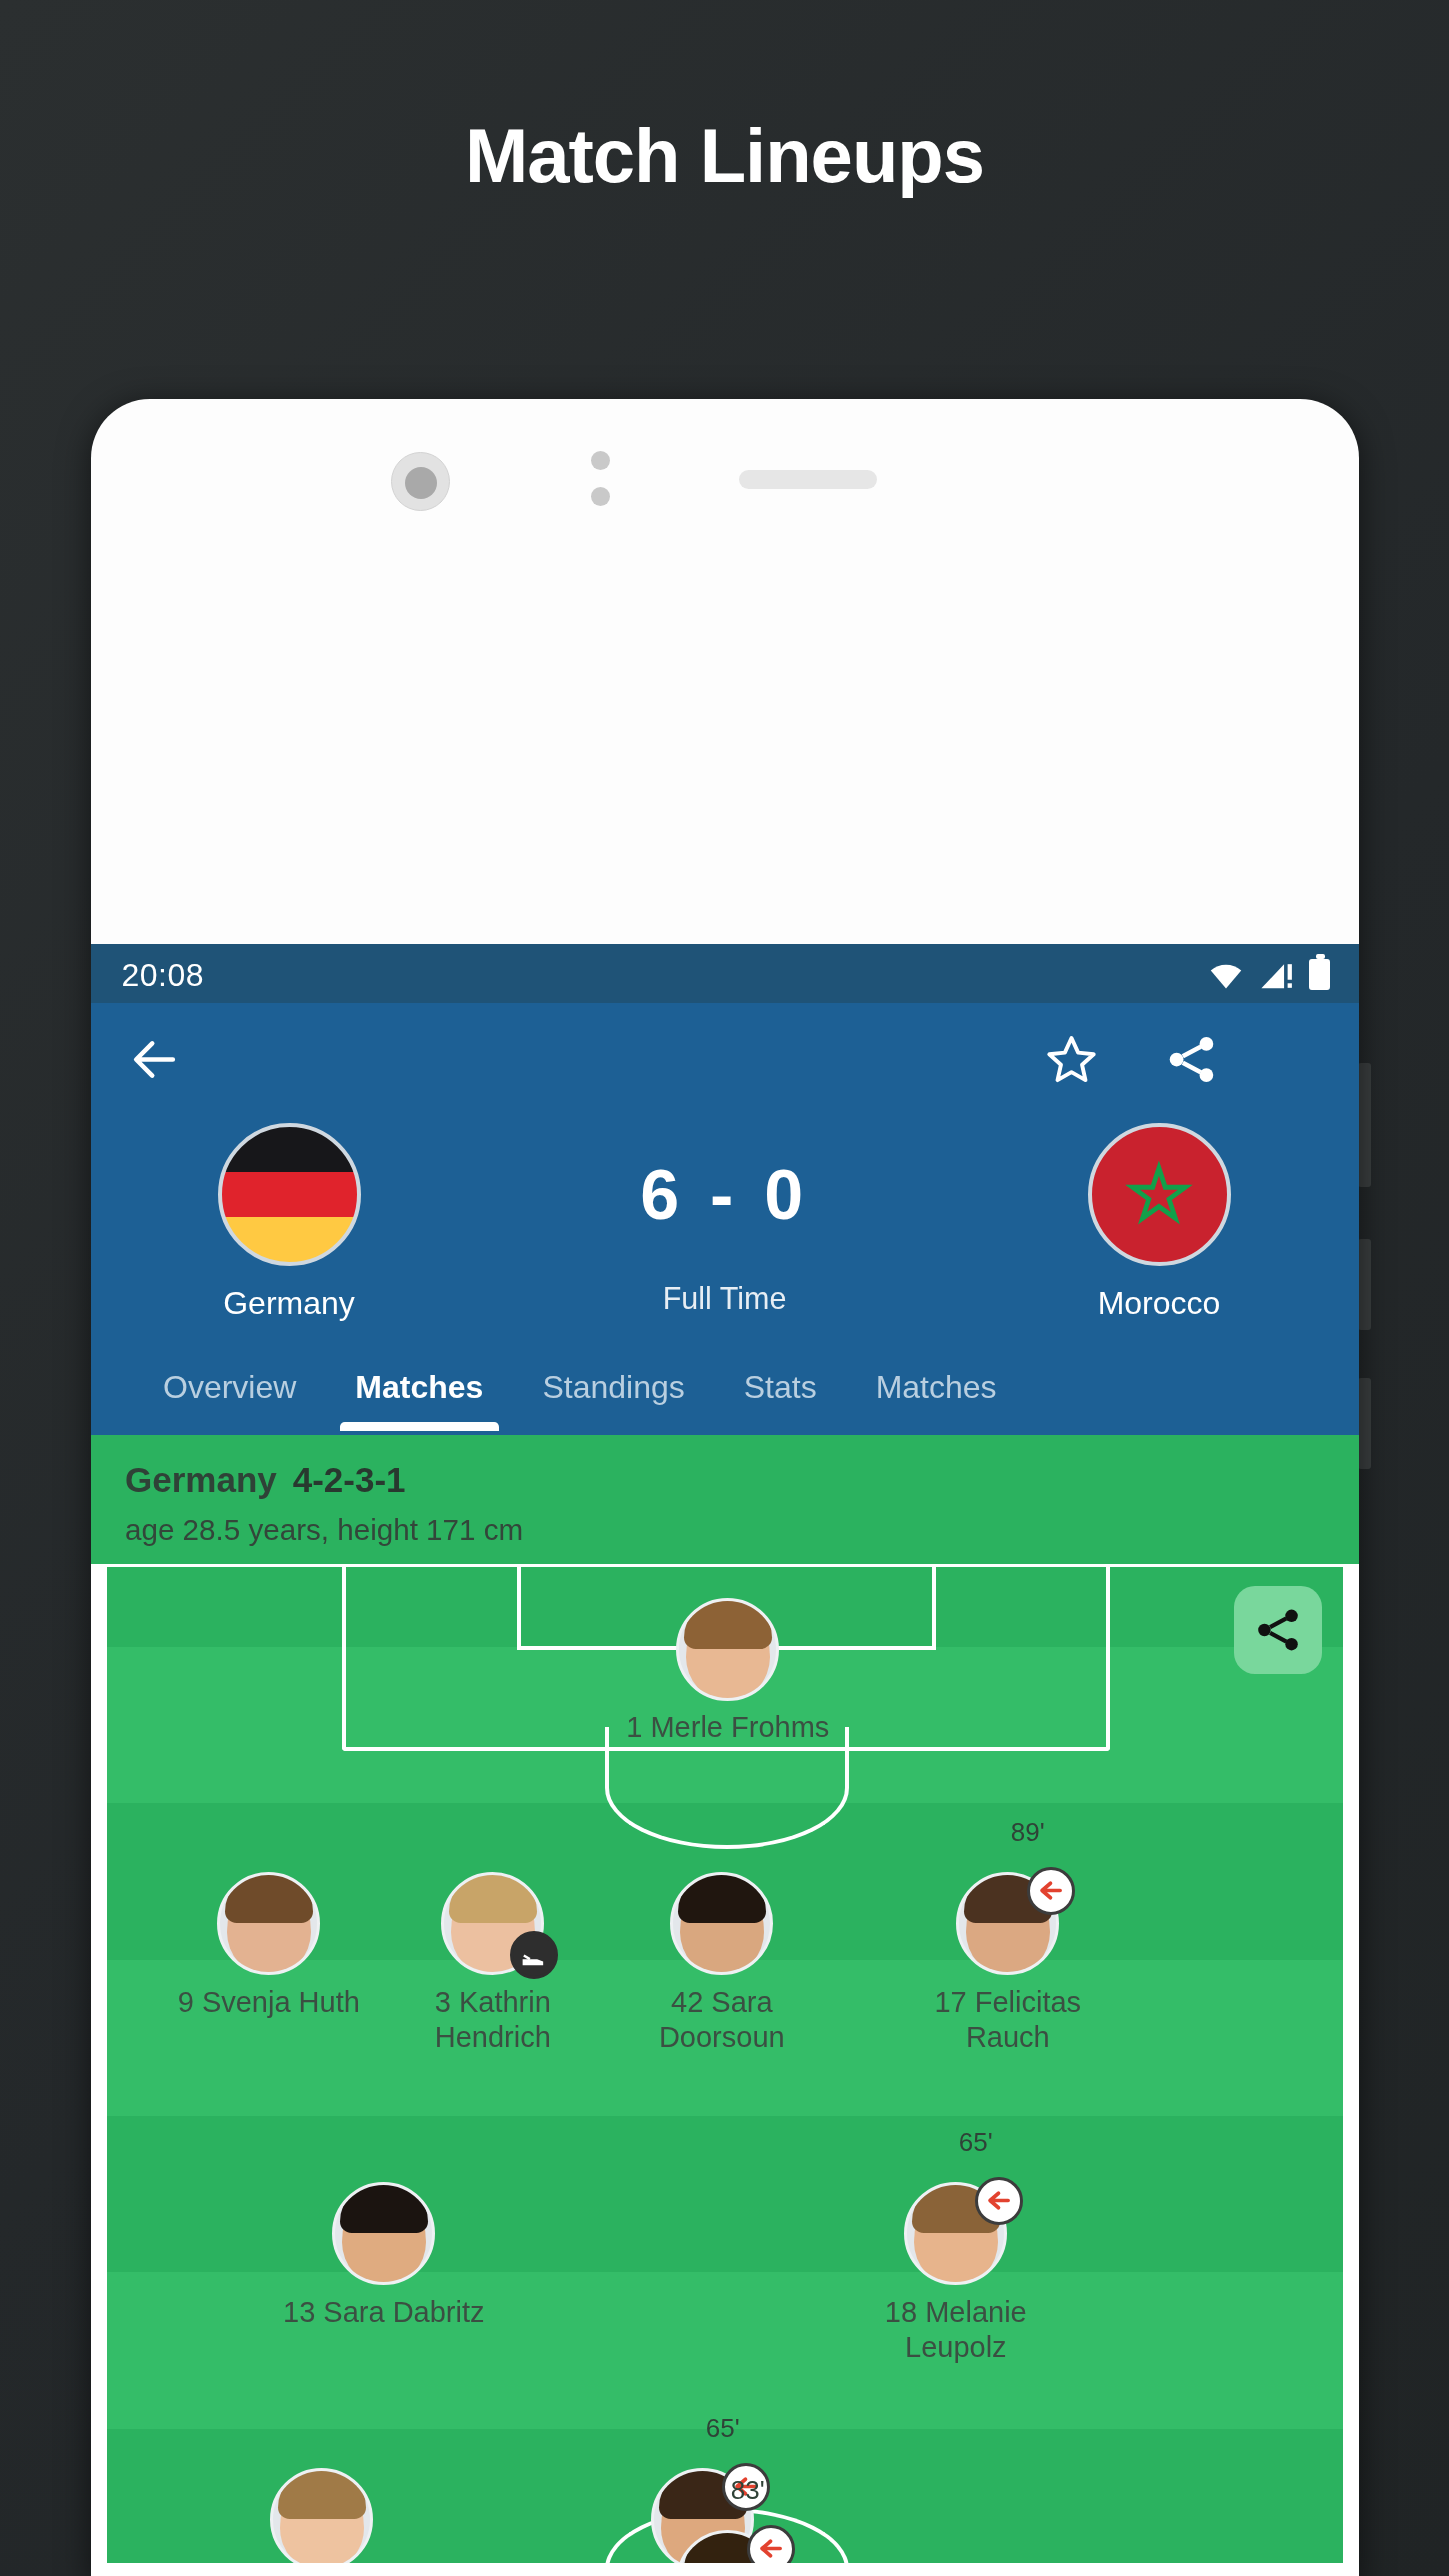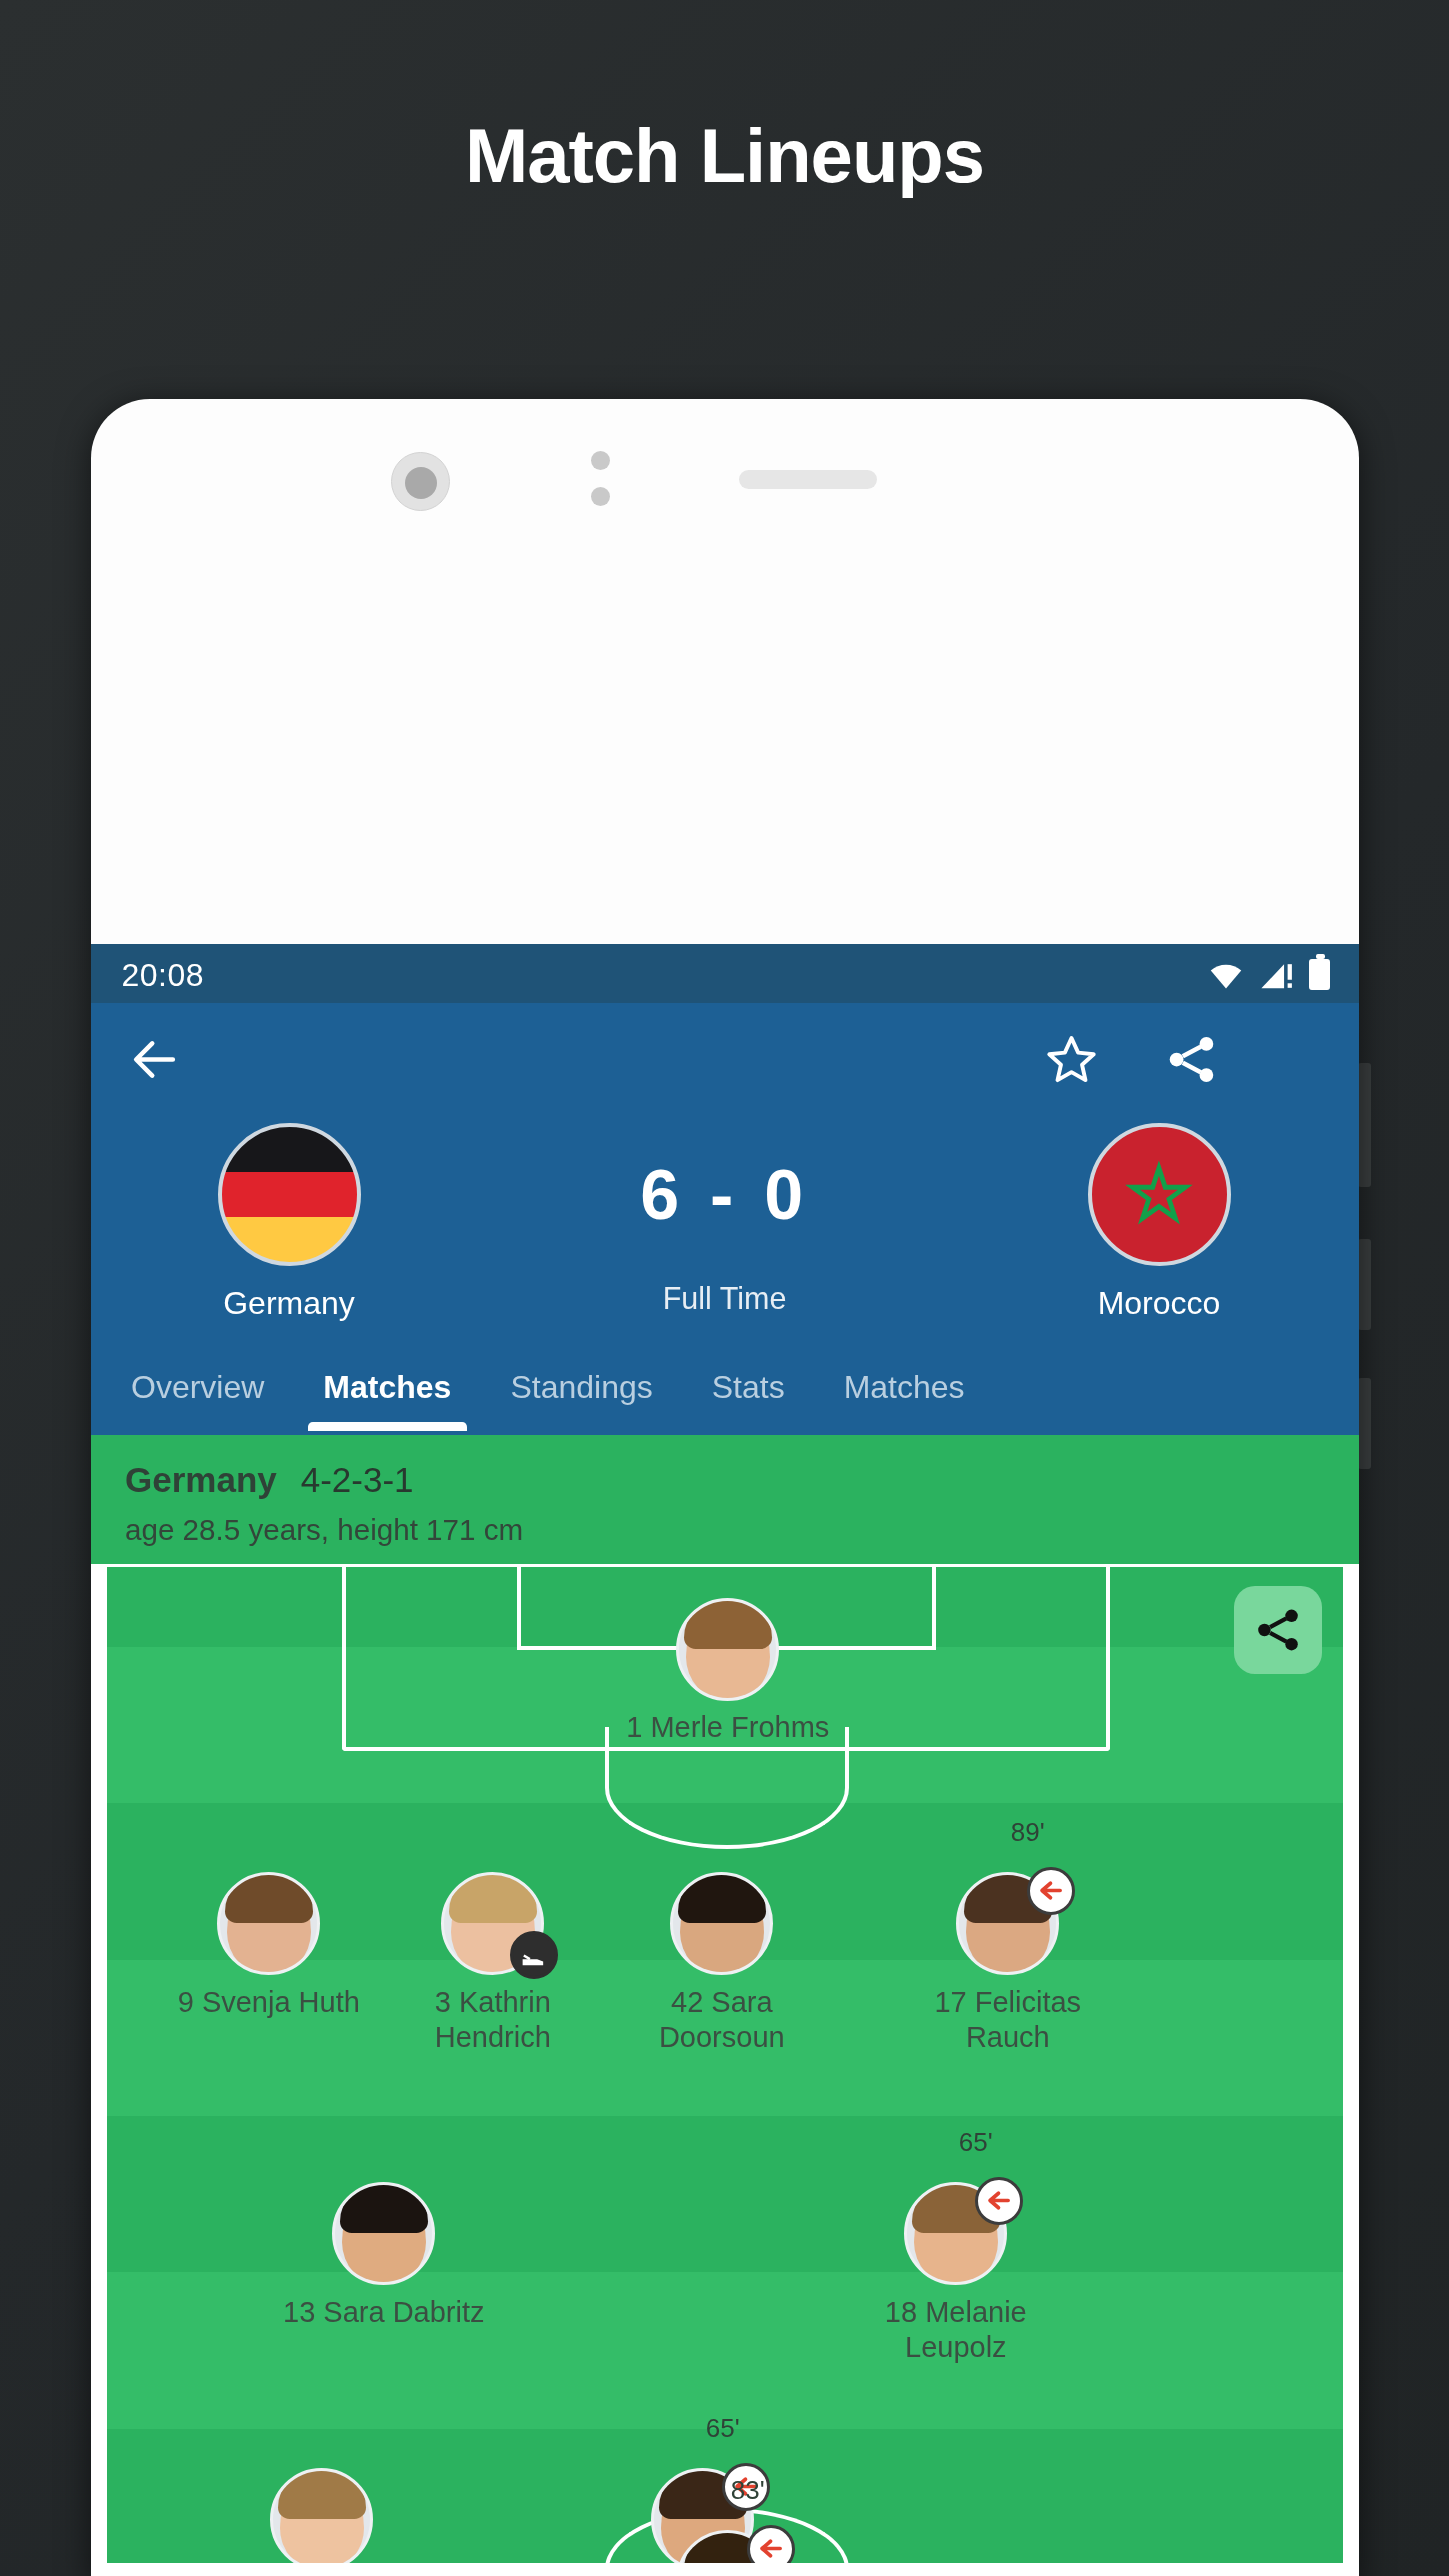--- a/index.html
+++ b/index.html
@@ -74,33 +74,33 @@
   .crest.de { background:linear-gradient(#17171a 0 33.3%, #e0232c 33.3% 66.6%, #ffc942 66.6% 100%); }
   .crest.ma { background:#c9222e; }
   .crest.ma .star { position:absolute; left:50%; top:50%; transform:translate(-50%,-50%);
                     font-size:69px; color:transparent; -webkit-text-stroke:4.8px #12a04a; line-height:1; }
   .team-name { margin-top:19px; color:#fff; font-size:32px; }
   .mid { position:absolute; left:443px; top:40px; width:381px; text-align:center; }
   .mid .score { color:#fff; font-size:70px; font-weight:bold; letter-spacing:5.7px; }
   .mid .status { margin-top:46px; color:#e7eef4; font-size:30.5px; }
 
   
-  .tabs { position:relative; height:95px; background:#1d6095; display:flex; align-items:center; }
+  .tabs { position:relative; height:95px; background:#1d6095; display:flex; align-items:center;padding-left:32px; }
   .tab { flex:0 0 auto; color:#b9cfe0; font-size:32px; position:relative; }
   .tab.t0 { margin-left:40px; }
   .tab + .tab { margin-left:59px; }
   .tab.active { color:#ffffff; font-weight:bold; }
   .tab.active::after { content:""; position:absolute; left:-15.3px; right:-15.3px; bottom:-25px;
                        height:8.6px; background:#fff; border-radius:4.8px 4.8px 0 0; }
 
   
   .lineup-head { position:relative; background:#2bb25f; padding:25px 34px 17px; }
   .lh-row1 { font-size:35px; color:#2f4237; }
   .lh-row1 b { font-weight:bold; }
-  .lh-row1 .form { margin-left:24px; font-weight:normal; color:#28392f; }
+  .lh-row1 .form { margin-left:16px; font-weight:bold; color:#28392f; }
   .lh-row2 { margin-top:13.3px; font-size:29.6px; color:#33463a; }
 
   
   .pitch { position:relative; margin:0 13.3px; height:999px;
            background:
              linear-gradient(#2bb25f 0 80px, #34bd68 80px 236px, #2bb25f 236px 393px,
                              #34bd68 393px 549px, #2bb25f 549px 705px, #34bd68 705px 862px,
                              #2bb25f 862px 999px);
            border:3.8px solid #ffffff; border-bottom:none; overflow:hidden; }
   .pitch .box-big { position:absolute; left:235px; top:-5.7px; width:768px; height:189px;

